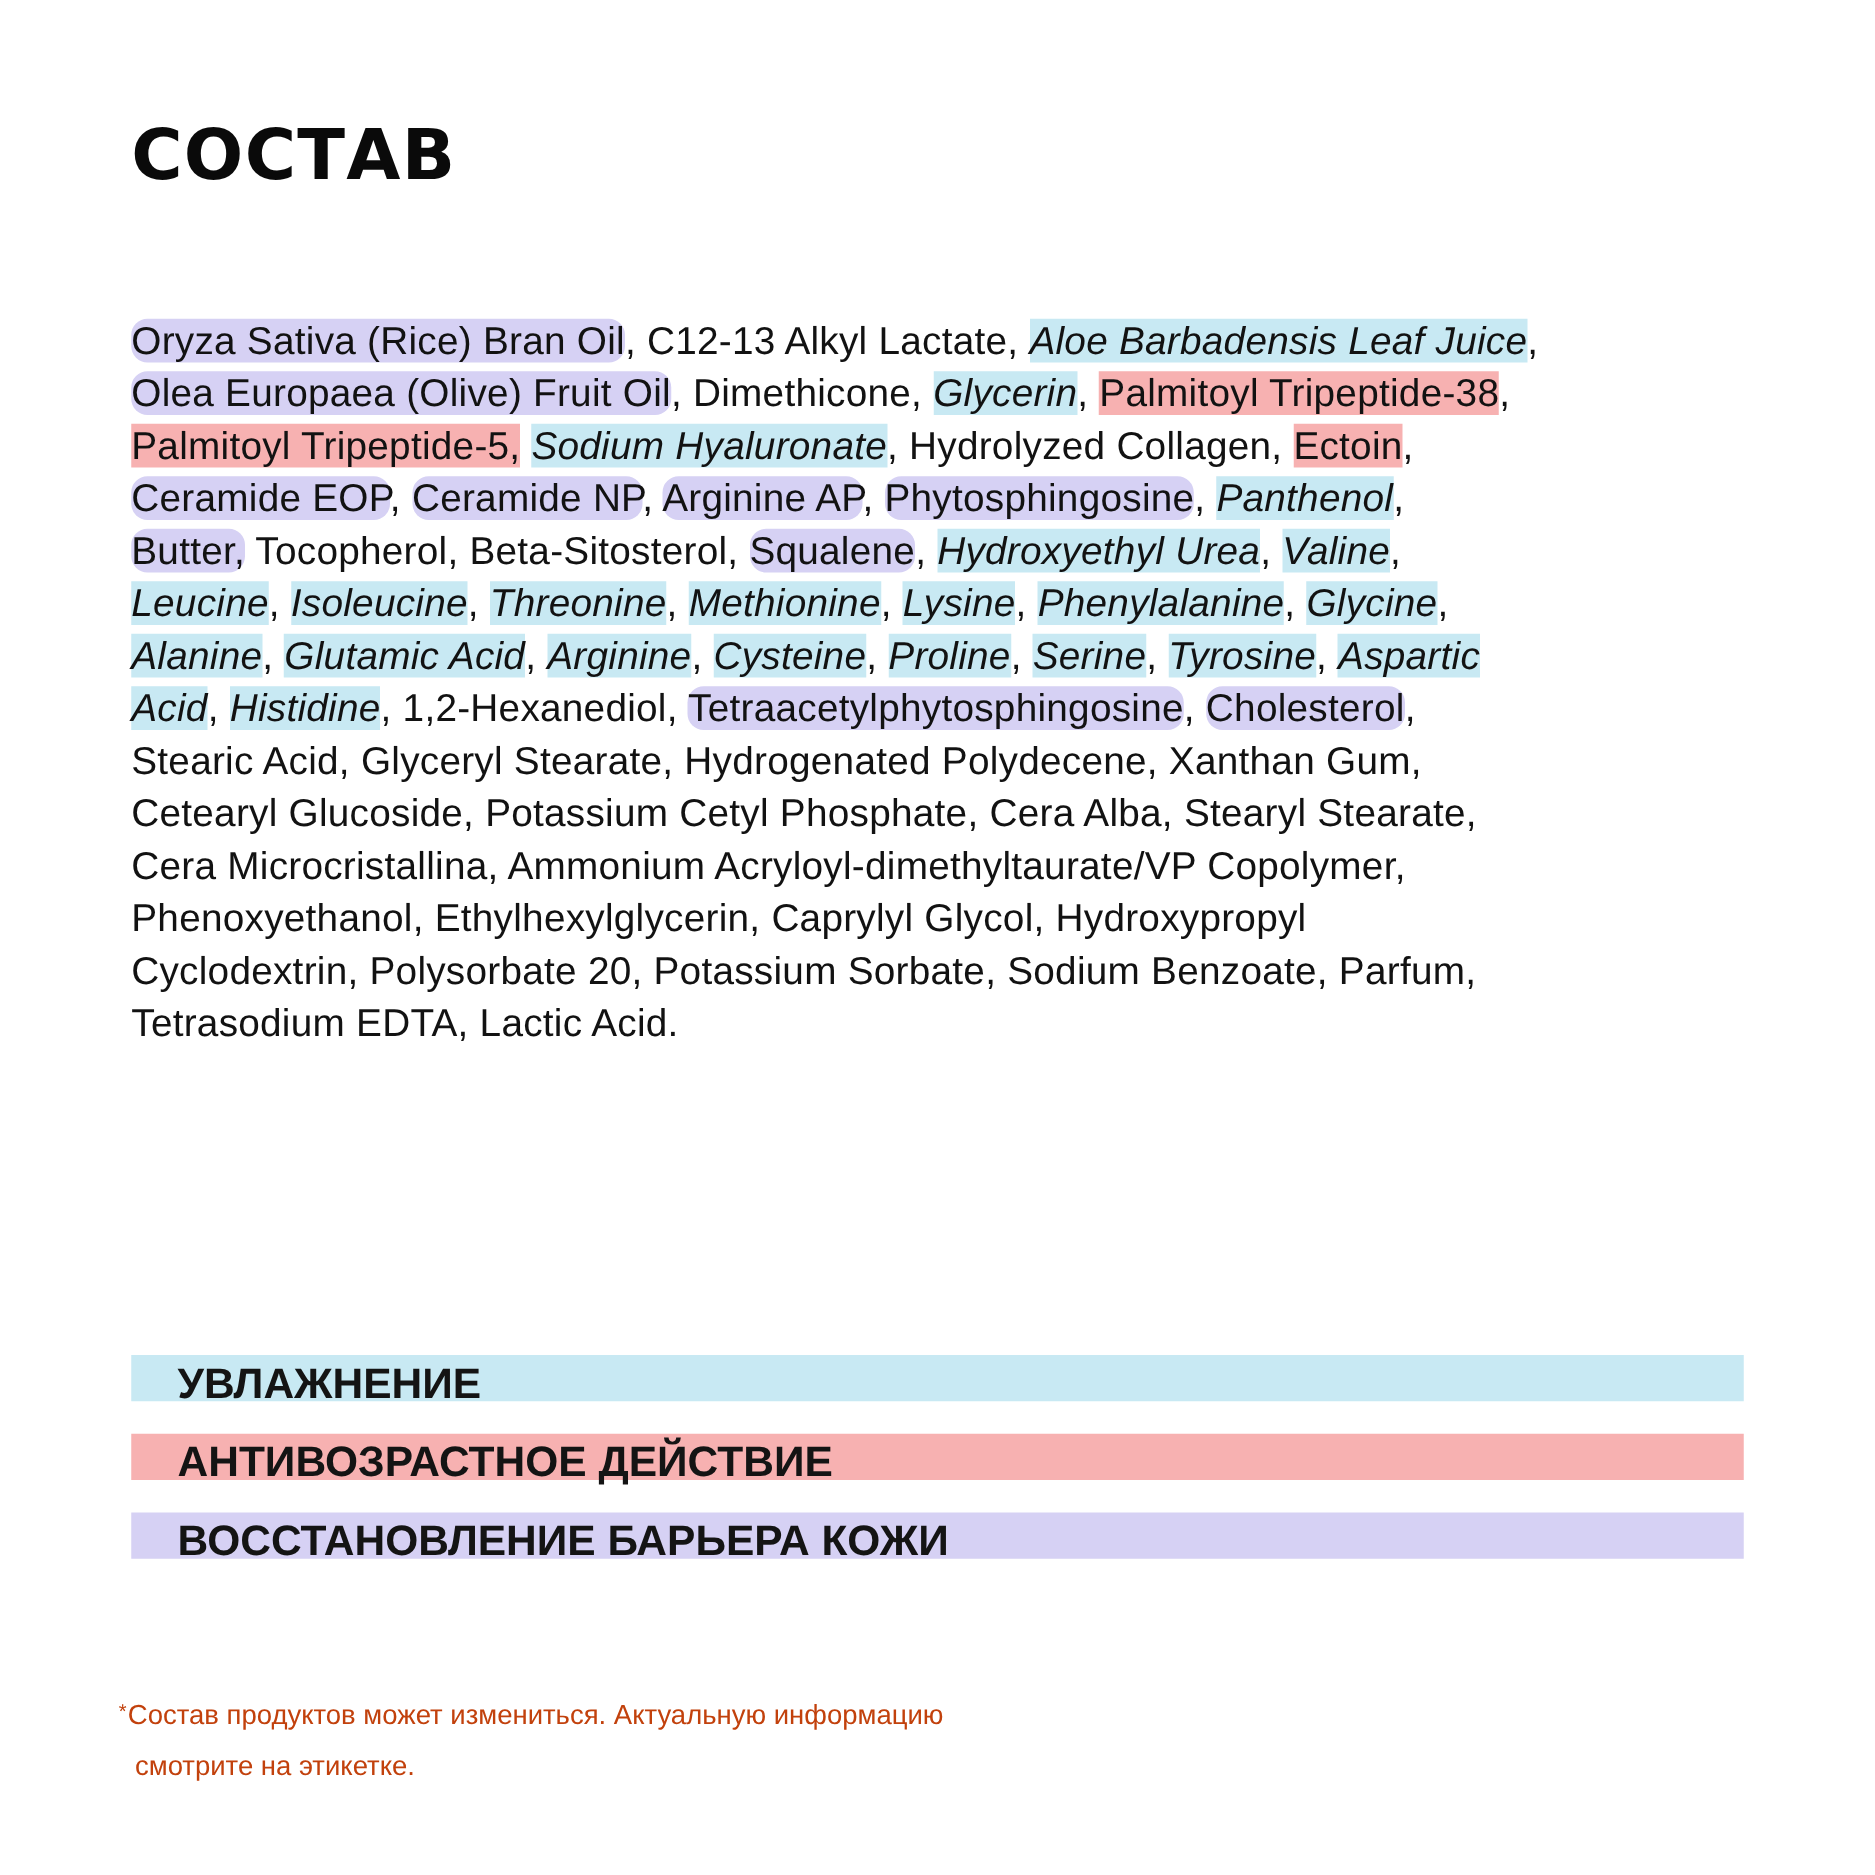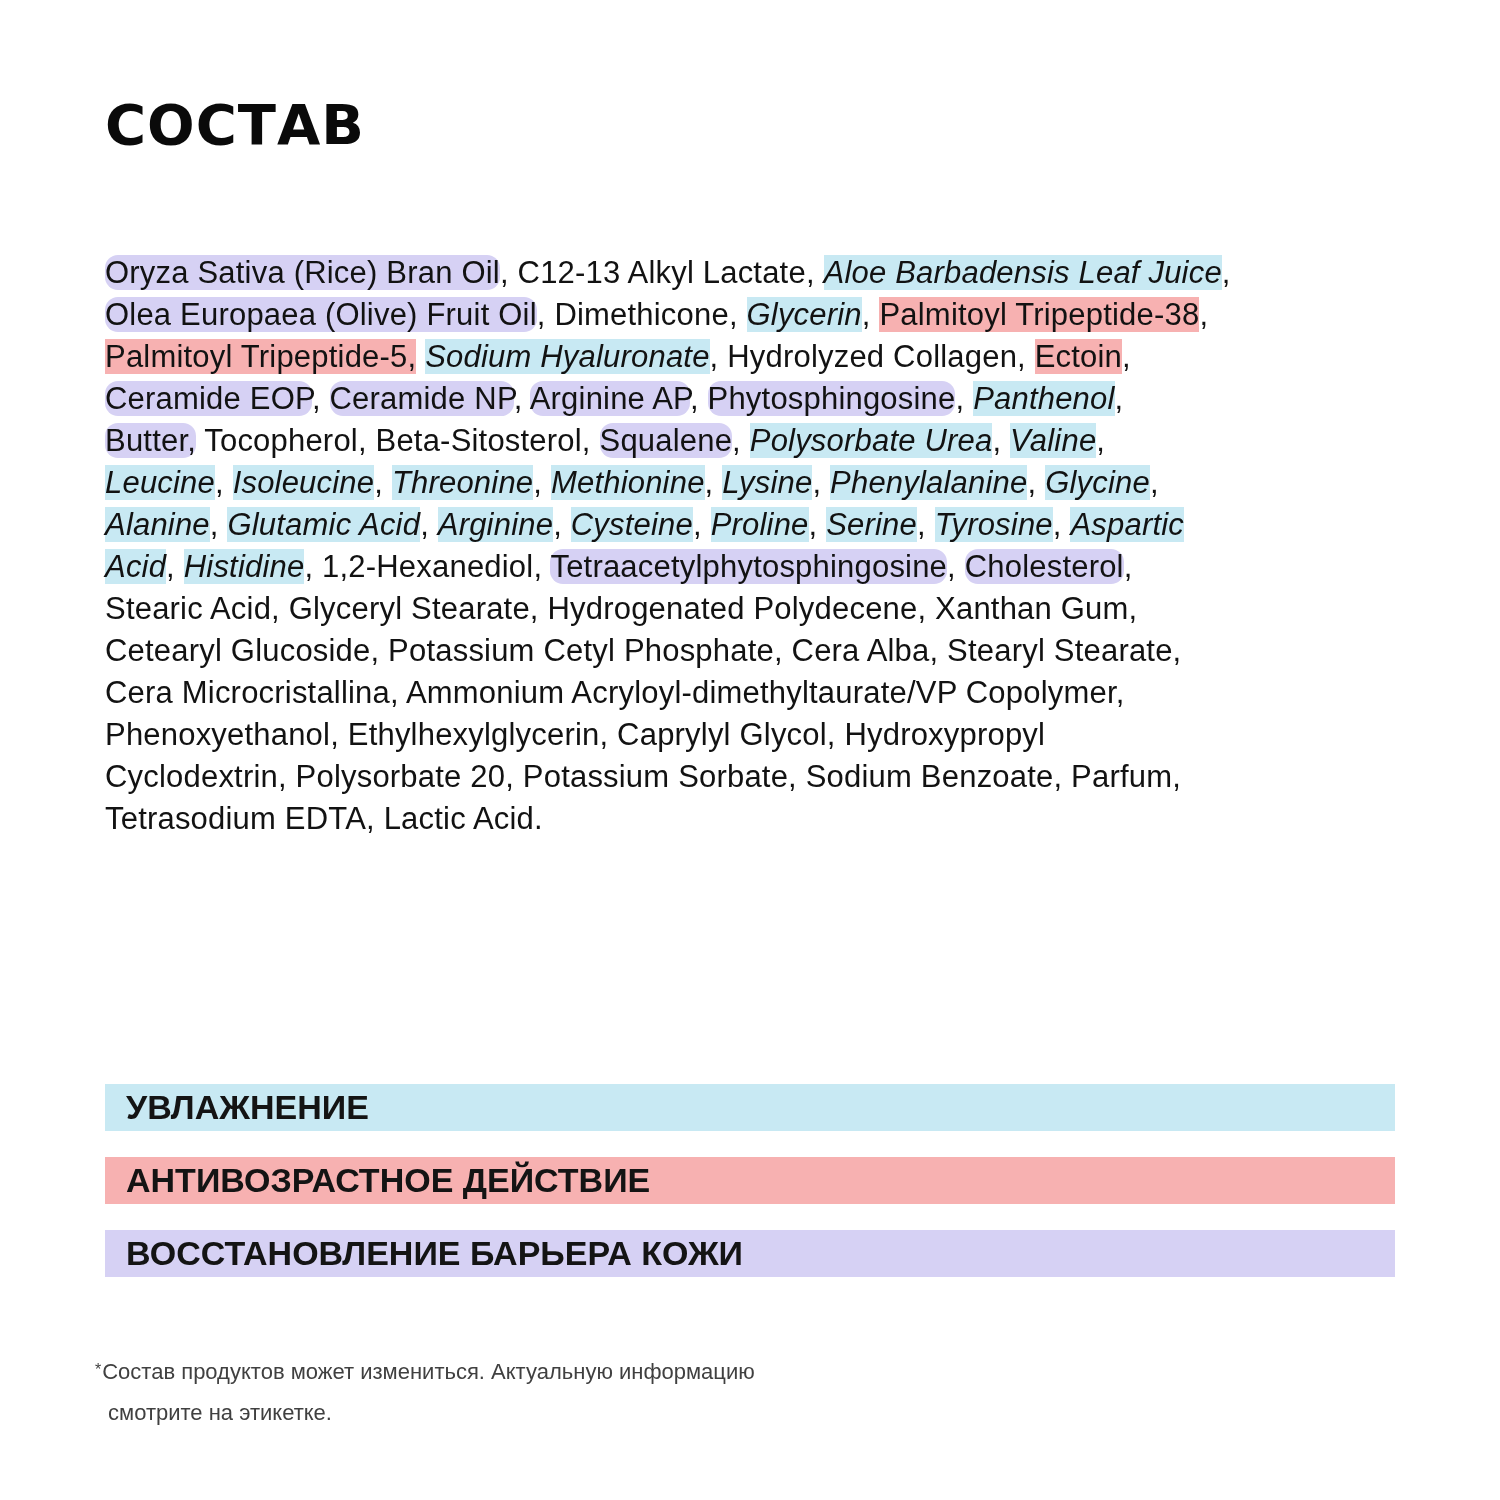--- a/index.html
+++ b/index.html
@@ -19,45 +19,45 @@
     height: 42px; line-height: 42px; white-space: nowrap;
     font-size: 31px; letter-spacing: 0.2px; color: #121212;
   }
   .seg { display: inline; }
   .seg.hl-blue { background: #c8e9f3; font-style: italic; }
   .seg.hl-pink { background: #f7b1b1; }
   .seg.hl-purple { background: #d6d1f4; border-radius: 13px; }
 
   .legend { position: absolute; left: 105px; top: 1084px; width: 1290px; }
   .legend-bar {
-    height: 47px; line-height: 47px; padding-left: 21px;
+    height: 37px; line-height: 47px; padding-left: 37px;
     font-size: 34px; font-weight: 700; color: #141414;
     margin-bottom: 26px; letter-spacing: 0px;
     font-family: "Liberation Sans", sans-serif;
   }
 
   .footnote {
     position: absolute; left: 95px; top: 1357px;
-    font-size: 22px; line-height: 29px; color: #404040;
+    font-size: 22px; line-height: 29px; color: #c2410c;
     font-family: "Liberation Sans", sans-serif;
   }
   .footnote .star { font-size: 16px; vertical-align: top; position: relative; top: -2px; margin-right: 1px; }
   .footnote .fn-line2 { padding-left: 13px; display: block; margin-top: 12px; }
 </style>
 </head>
 <body>
 
 <h1 class="title">СОСТАВ</h1>
 
 <div class="ingredients" id="ingredients">
     <div class="ing-line"><span class="seg hl-purple">Oryza Sativa (Rice) Bran Oil</span><span class="seg">, C12-13 Alkyl Lactate, </span><span class="seg hl-blue">Aloe Barbadensis Leaf Juice</span><span class="seg">,</span></div>
     <div class="ing-line"><span class="seg hl-purple">Olea Europaea (Olive) Fruit Oil</span><span class="seg">, Dimethicone, </span><span class="seg hl-blue">Glycerin</span><span class="seg">, </span><span class="seg hl-pink">Palmitoyl Tripeptide-38</span><span class="seg">,</span></div>
     <div class="ing-line"><span class="seg hl-pink">Palmitoyl Tripeptide-5,</span><span class="seg"> </span><span class="seg hl-blue">Sodium Hyaluronate</span><span class="seg">, Hydrolyzed Collagen, </span><span class="seg hl-pink">Ectoin</span><span class="seg">,</span></div>
     <div class="ing-line"><span class="seg hl-purple">Ceramide EOP</span><span class="seg">, </span><span class="seg hl-purple">Ceramide NP</span><span class="seg">, </span><span class="seg hl-purple">Arginine AP</span><span class="seg">, </span><span class="seg hl-purple">Phytosphingosine</span><span class="seg">, </span><span class="seg hl-blue">Panthenol</span><span class="seg">,</span></div>
-    <div class="ing-line"><span class="seg hl-purple">Butter,</span><span class="seg"> Tocopherol, Beta-Sitosterol, </span><span class="seg hl-purple">Squalene</span><span class="seg">, </span><span class="seg hl-blue">Polysorbate Urea</span><span class="seg">, </span><span class="seg hl-blue">Valine</span><span class="seg">,</span></div>
+    <div class="ing-line"><span class="seg hl-purple">Butter,</span><span class="seg"> Tocopherol, Beta-Sitosterol, </span><span class="seg hl-purple">Squalene</span><span class="seg">, </span><span class="seg hl-blue">Hydroxyethyl Urea</span><span class="seg">, </span><span class="seg hl-blue">Valine</span><span class="seg">,</span></div>
     <div class="ing-line"><span class="seg hl-blue">Leucine</span><span class="seg">, </span><span class="seg hl-blue">Isoleucine</span><span class="seg">, </span><span class="seg hl-blue">Threonine</span><span class="seg">, </span><span class="seg hl-blue">Methionine</span><span class="seg">, </span><span class="seg hl-blue">Lysine</span><span class="seg">, </span><span class="seg hl-blue">Phenylalanine</span><span class="seg">, </span><span class="seg hl-blue">Glycine</span><span class="seg">,</span></div>
     <div class="ing-line"><span class="seg hl-blue">Alanine</span><span class="seg">, </span><span class="seg hl-blue">Glutamic Acid</span><span class="seg">, </span><span class="seg hl-blue">Arginine</span><span class="seg">, </span><span class="seg hl-blue">Cysteine</span><span class="seg">, </span><span class="seg hl-blue">Proline</span><span class="seg">, </span><span class="seg hl-blue">Serine</span><span class="seg">, </span><span class="seg hl-blue">Tyrosine</span><span class="seg">, </span><span class="seg hl-blue">Aspartic</span></div>
     <div class="ing-line"><span class="seg hl-blue">Acid</span><span class="seg">, </span><span class="seg hl-blue">Histidine</span><span class="seg">, 1,2-Hexanediol, </span><span class="seg hl-purple">Tetraacetylphytosphingosine</span><span class="seg">, </span><span class="seg hl-purple">Cholesterol</span><span class="seg">,</span></div>
     <div class="ing-line"><span class="seg">Stearic Acid, Glyceryl Stearate, Hydrogenated Polydecene, Xanthan Gum,</span></div>
     <div class="ing-line"><span class="seg">Cetearyl Glucoside, Potassium Cetyl Phosphate, Cera Alba, Stearyl Stearate,</span></div>
     <div class="ing-line"><span class="seg">Cera Microcristallina, Ammonium Acryloyl-dimethyltaurate/VP Copolymer,</span></div>
     <div class="ing-line"><span class="seg">Phenoxyethanol, Ethylhexylglycerin, Caprylyl Glycol, Hydroxypropyl</span></div>
     <div class="ing-line"><span class="seg">Cyclodextrin, Polysorbate 20, Potassium Sorbate, Sodium Benzoate, Parfum,</span></div>
     <div class="ing-line"><span class="seg">Tetrasodium EDTA, Lactic Acid.</span></div>
   </div>

